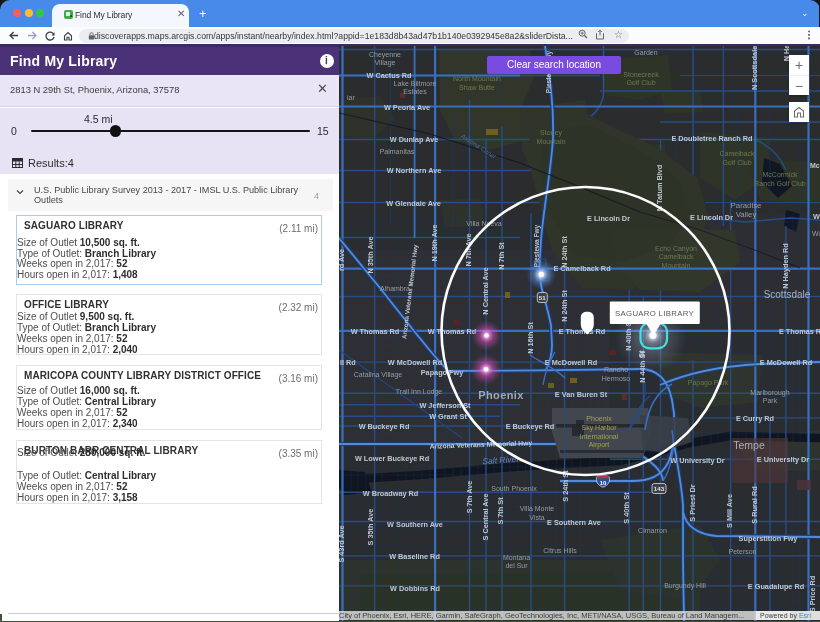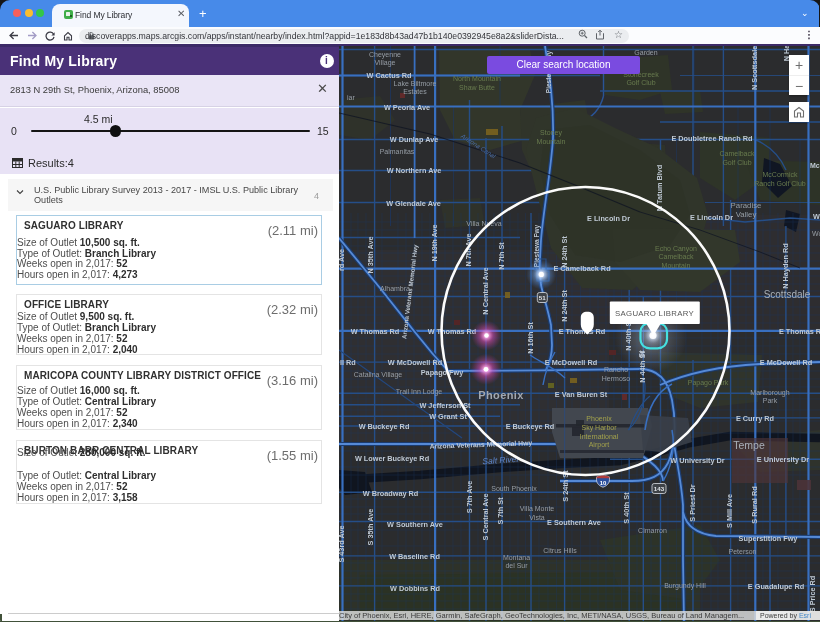--- a/index.html
+++ b/index.html
@@ -14,21 +14,21 @@
   .light { width:8px; height:8px; border-radius:50%; top:9px; }
   #tab { left:52px; top:4px; width:137px; height:23px; background:#f4f7fd; border-radius:8px 8px 0 0; }
   #tabtitle { left:75px; top:10px; font-size:8.5px; letter-spacing:-0.1px; color:#2c2e33; }
   #favicon { left:63.5px; top:9.5px; width:9.5px; height:9.5px; background:#3fae49; border-radius:2px; }
   #tabx { left:177px; top:8px; font-size:10px; color:#5a5d63; }
   #newtab { left:199px; top:6px; font-size:13px; color:#fff; }
   #tabchev { left:801px; top:8px; font-size:9px; color:#fff; }
 
   #addrbar { left:0; top:27px; width:820px; height:17px; background:#fbfcfe; }
   #pill { left:79px; top:28.5px; width:550px; height:14px; background:#ebedf0; border-radius:7px; }
-  #url { left:85px; top:31px; font-size:8.7px; color:#35363b; white-space:nowrap; }
+  #url { left:94px; top:31px; font-size:8.7px; color:#35363b; white-space:nowrap; }
   
   #menu3 { left:804px; top:29px; font-size:10px; color:#3a3344; font-weight:bold; }
 
   #sepline { left:0; top:44px; width:820px; height:2.5px; background:#3c2a67; }
 
   
   #panel { left:0; top:46.5px; width:339px; height:575.5px; background:#ffffff; }
   #hdr { left:0; top:0; width:339px; height:28.5px; background:#4a3178; }
   #hdrtitle { left:10px; top:6px; font-size:14px; font-weight:bold; color:#fff; letter-spacing:0.2px; }
   #infoi { left:319.5px; top:7.5px; width:14px; height:14px; border-radius:50%; background:#fff; color:#4a3178; font-size:10px; font-weight:bold; text-align:center; line-height:13.5px; }
@@ -45,31 +45,31 @@
   #restext { left:28px; top:110px; font-size:11px; color:#2b2b2b; }
 
   #list { left:0; top:127px; width:339px; height:448px; background:#fff; }
   #expander { left:8px; top:5.5px; width:325px; height:31.5px; background:#f6f6f6; }
   #chev { left:16px; top:15px; }
   #exptext { left:34px; top:11px; width:270px; font-size:9.1px; line-height:10.3px; color:#474747; white-space:nowrap; }
   #expcount { left:314px; top:17px; font-size:9px; color:#9b9b9b; }
 
   .card { left:16px; width:306px; background:#fff; border:1px solid #e4e4e4; }
   .card .t { position:absolute; left:7px; top:4px; font-size:10px; font-weight:bold; color:#303030; letter-spacing:0.1px; }
-  .card .mi { position:absolute; right:3px; top:7px; font-size:13px; color:#6d6d6d;margin-left:48px; }
+  .card .mi { position:absolute; right:3px; top:7px; font-size:10px; color:#6d6d6d;margin-left:48px; }
   .card .d { position:absolute; left:0; width:100%; font-size:10px; color:#4d4d4d; }
   .card .d b { color:#2e2e2e; }
   #card1 { top:41.5px; height:70px; border:1px solid #a9cde4; }
   #card2 { top:120px; height:61.5px; }
   #card3 { top:191.5px; height:65px; }
   #card4 { top:266.3px; height:64px; }
 
   
   #map { left:339px; top:46px; width:481px; height:576px; background:#2d2d2f; }
-  #clearbtn { left:148px; top:9.5px; width:153px; height:18.5px; background:#7a4be0; border-radius:2px; color:#fff; font-size:10px; text-align:center; line-height:18.5px; }
+  #clearbtn { left:148px; top:9.5px; width:134px; height:18.5px; background:#7a4be0; border-radius:2px; color:#fff; font-size:10px; text-align:center; line-height:18.5px; }
   #zoombox { left:450px; top:9px; width:20px; height:40px; background:#fff; box-shadow:0 1px 2px rgba(0,0,0,.3); }
   #zoombox .zb { position:absolute; left:0; width:20px; height:20px; color:#6e6e6e; font-size:14px; text-align:center; line-height:20px; }
   #homebox { left:450px; top:56px; width:20px; height:20px; background:#fff; box-shadow:0 1px 2px rgba(0,0,0,.3); }
   #attrib { left:0px; top:564.5px; width:452px; height:9.5px; background:rgba(222,222,222,0.82); color:#3a3a3a; font-size:7.5px; line-height:9.5px; padding-left:0; white-space:nowrap; overflow:hidden; }
   #attrib2 { left:417px; top:564.5px; width:64px; height:9.5px; background:rgba(238,238,238,0.92); color:#3a3a3a; font-size:7px; line-height:9.5px; padding-left:4px; }
   #attrib2 span { color:#4688c7; }
 </style>
 </head>
 <body>
 <div id="stage">
@@ -122,21 +122,21 @@
     </svg>
 <div class="abs" style="left:614px; top:29px; font-size:10px; color:#5f6368;">☆</div>
   <div class="abs" id="menu3">⋮</div>
   <div class="abs" id="sepline"></div>
 
   <div class="abs" id="panel">
     <div class="abs" id="hdr"></div>
     <div class="abs" id="hdrtitle">Find My Library</div>
     <div class="abs" id="infoi">i</div>
     <div class="abs" id="addrrow"></div>
-    <div class="abs" id="addrtext">2813 N 29th St, Phoenix, Arizona, 85008</div>
+    <div class="abs" id="addrtext">2813 N 29th St, Phoenix, Arizona, 37578</div>
     <div class="abs" id="addrx">✕</div>
     <div class="abs" id="sliderzone"></div>
     <div class="abs" id="milabel">4.5 mi</div>
     <div class="abs" id="s0">0</div>
     <div class="abs" id="s15">15</div>
     <div class="abs" id="track"></div>
     <div class="abs" id="knob"></div>
     <svg class="abs" id="resicon" viewBox="0 0 11 10">
         <rect x="0.5" y="0.5" width="10" height="9" fill="none" stroke="#2b2b2b"></rect>
         <rect x="0.5" y="0.5" width="10" height="3" fill="#2b2b2b"></rect>
@@ -153,41 +153,41 @@
         </svg>
       <div class="abs" id="exptext">U.S. Public Library Survey 2013 - 2017 - IMSL U.S. Public Library<br>Outlets</div>
       <div class="abs" id="expcount">4</div>
 
       <div class="abs card" id="card1">
         <div class="t">SAGUARO LIBRARY</div>
           <div class="mi">(2.11 mi)</div>
         <div class="d" style="top:21px;">Size of Outlet <b>10,500 sq. ft.</b></div>
         <div class="d" style="top:31.5px;">Type of Outlet: <b>Branch Library</b></div>
         <div class="d" style="top:42px;">Weeks open in 2,017: <b>52</b></div>
-        <div class="d" style="top:52.5px;">Hours open in 2,017: <b>4,273</b></div>
+        <div class="d" style="top:52.5px;">Hours open in 2,017: <b>1,408</b></div>
       </div>
       <div class="abs card" id="card2">
         <div class="t">OFFICE LIBRARY</div>
           <div class="mi">(2.32 mi)</div>
         <div class="d" style="top:16px;">Size of Outlet <b>9,500 sq. ft.</b></div>
         <div class="d" style="top:27px;">Type of Outlet: <b>Branch Library</b></div>
         <div class="d" style="top:38px;">Weeks open in 2,017: <b>52</b></div>
         <div class="d" style="top:49px;">Hours open in 2,017: <b>2,040</b></div>
       </div>
       <div class="abs card" id="card3">
         <div class="t">MARICOPA COUNTY LIBRARY DISTRICT OFFICE</div>
           <div class="mi">(3.16 mi)</div>
         <div class="d" style="top:19px;">Size of Outlet <b>16,000 sq. ft.</b></div>
         <div class="d" style="top:30px;">Type of Outlet: <b>Central Library</b></div>
         <div class="d" style="top:41px;">Weeks open in 2,017: <b>52</b></div>
         <div class="d" style="top:52px;">Hours open in 2,017: <b>2,340</b></div>
       </div>
       <div class="abs card" id="card4">
         <div class="t">BURTON BARR CENTRAL LIBRARY</div>
-          <div class="mi">(1.55 mi)</div>
+          <div class="mi">(3.35 mi)</div>
         <div class="d" style="top:6px;">Size of Outlet <b>280,000 sq. ft.</b></div>
         <div class="d" style="top:29px;">Type of Outlet: <b>Central Library</b></div>
         <div class="d" style="top:40px;">Weeks open in 2,017: <b>52</b></div>
         <div class="d" style="top:51px;">Hours open in 2,017: <b>3,158</b></div>
       </div>
     </div>
   </div>
 
   <div class="abs" id="map">
     <svg id="mapsvg" width="481" height="576" viewBox="339 46 481 576" preserveAspectRatio="none" style="position:absolute;left:0;top:0;">

